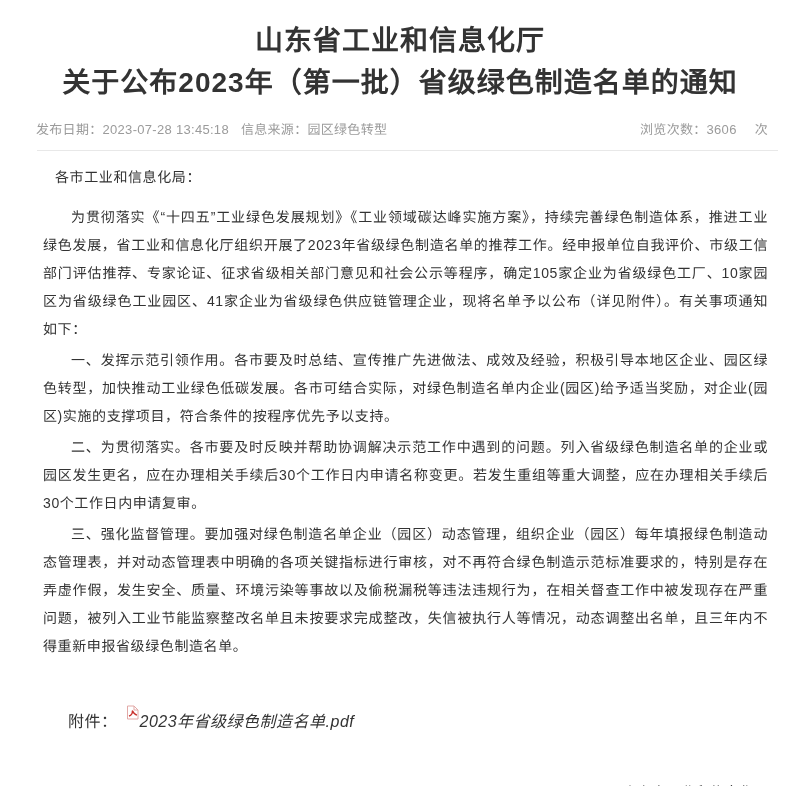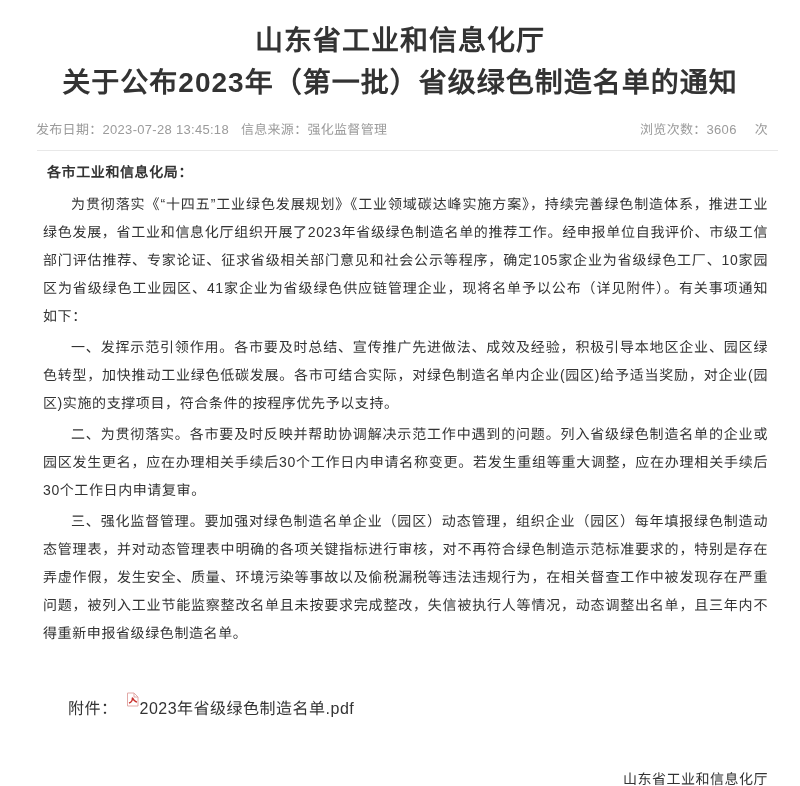--- a/index.html
+++ b/index.html
@@ -43,39 +43,40 @@
     height: 0;
   }
   .body {
     margin: 7px 32px 0 43px;
     font-size: 14px;
     line-height: 28px;
     text-align: justify;
     letter-spacing: 0.6px;
     color: #333333;
   }
-  .salutation { margin: 4px; font-weight: bold; }
+  .salutation { margin: 12px; }
   .para { margin: 3px 0 0 0; text-indent: 2em; }
   .attachment {
     margin: 48px 0 0 68px;
     font-size: 16px;
     color: #333333;
     display: flex;
     align-items: flex-start;
     letter-spacing: 0.5px;
   }
   .pdf-icon {
     display: inline-block;
     margin: -3px 1px 0 8px;
     line-height: 0;
   }
   .att-link {
     color: #333333;
     text-decoration: none;
     cursor: pointer;
+    font-style: italic;
   }
   .signature {
     margin: 46px 32px 0 0;
     text-align: right;
     font-size: 14px;
     line-height: 28px;
     color: #333333;
     letter-spacing: 0.5px;
     padding-bottom: 10px;
   }
@@ -86,21 +87,21 @@
 <div class="page">
 
   <h1 class="title">
     <span class="title-line">山东省工业和信息化厅</span>
     <span class="title-line">关于公布2023年（第一批）省级绿色制造名单的通知</span>
   </h1>
 
   <div class="meta">
     <div class="meta-left">
       <span class="meta-item"><span>发布日期：</span><span>2023-07-28 13:45:18</span></span>
-      <span class="meta-item"><span>信息来源：</span><span>强化监督管理</span></span>
+      <span class="meta-item"><span>信息来源：</span><span>园区绿色转型</span></span>
     </div>
     <div class="meta-item"><span>浏览次数：</span><span>3606</span><span class="views-unit">次</span></div>
   </div>
 
   <hr class="divider">
 
   <div class="body">
     <p class="salutation">各市工业和信息化局：</p>
     <p class="para">为贯彻落实《“十四五”工业绿色发展规划》《工业领域碳达峰实施方案》，持续完善绿色制造体系，推进工业绿色发展，省工业和信息化厅组织开展了2023年省级绿色制造名单的推荐工作。经申报单位自我评价、市级工信部门评估推荐、专家论证、征求省级相关部门意见和社会公示等程序，确定105家企业为省级绿色工厂、10家园区为省级绿色工业园区、41家企业为省级绿色供应链管理企业，现将名单予以公布（详见附件）。有关事项通知如下：</p>
     <p class="para">一、发挥示范引领作用。各市要及时总结、宣传推广先进做法、成效及经验，积极引导本地区企业、园区绿色转型，加快推动工业绿色低碳发展。各市可结合实际，对绿色制造名单内企业(园区)给予适当奖励，对企业(园区)实施的支撑项目，符合条件的按程序优先予以支持。</p>

